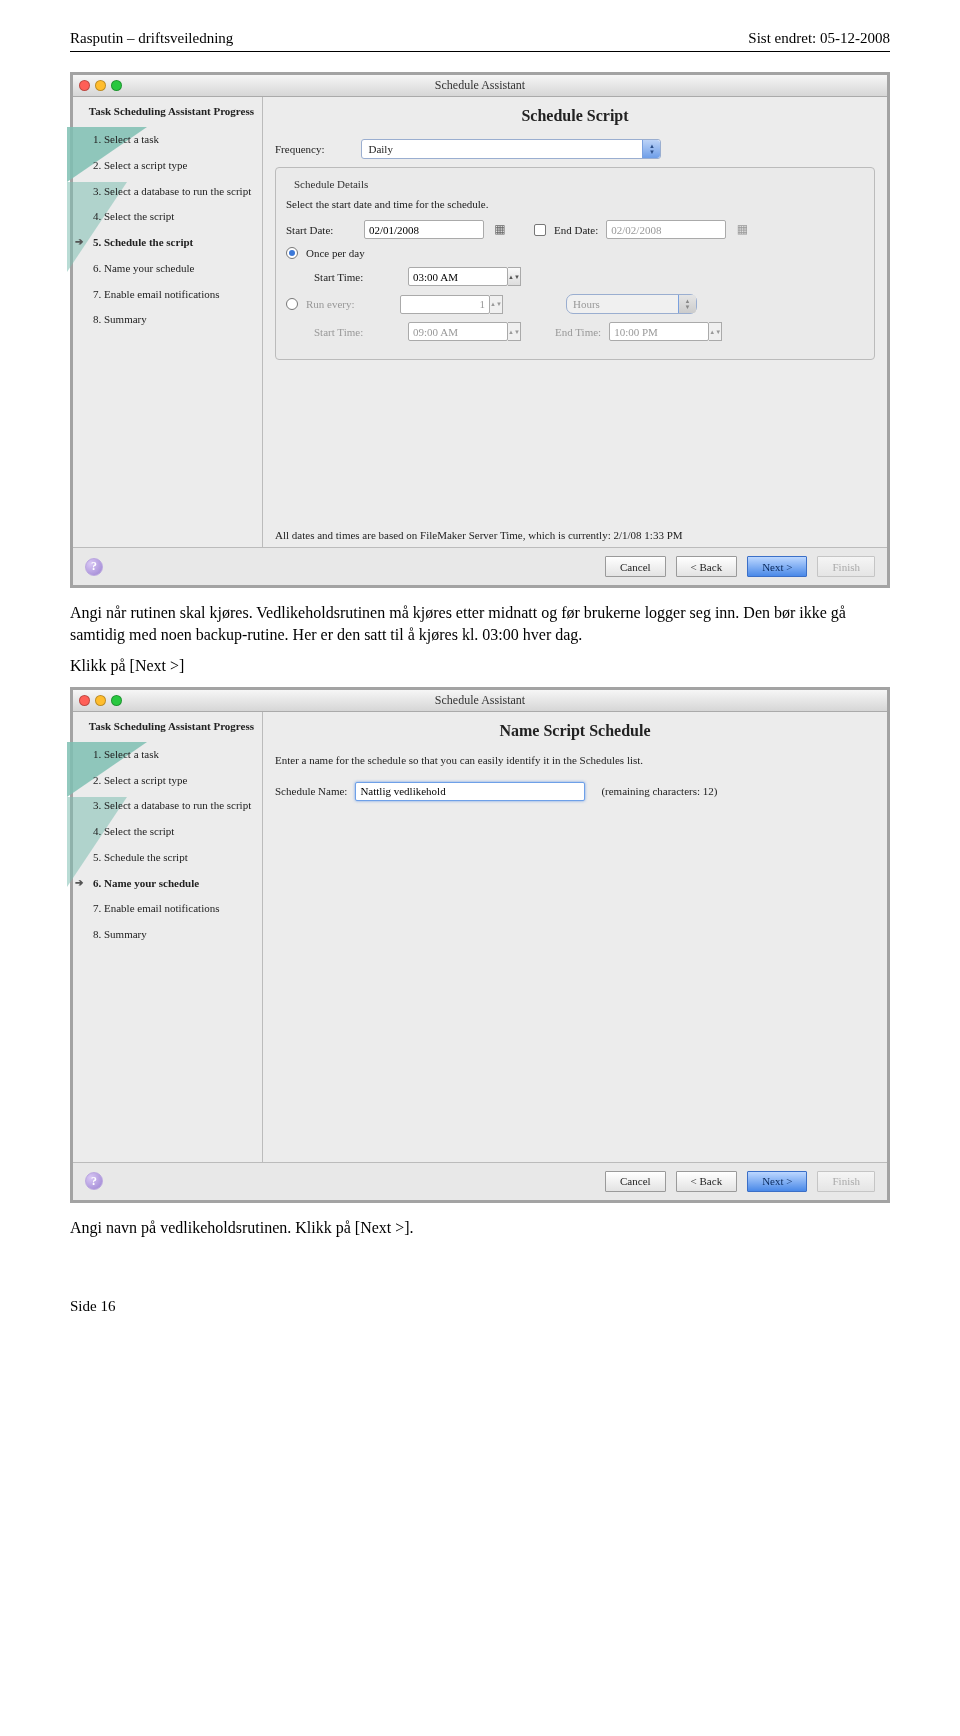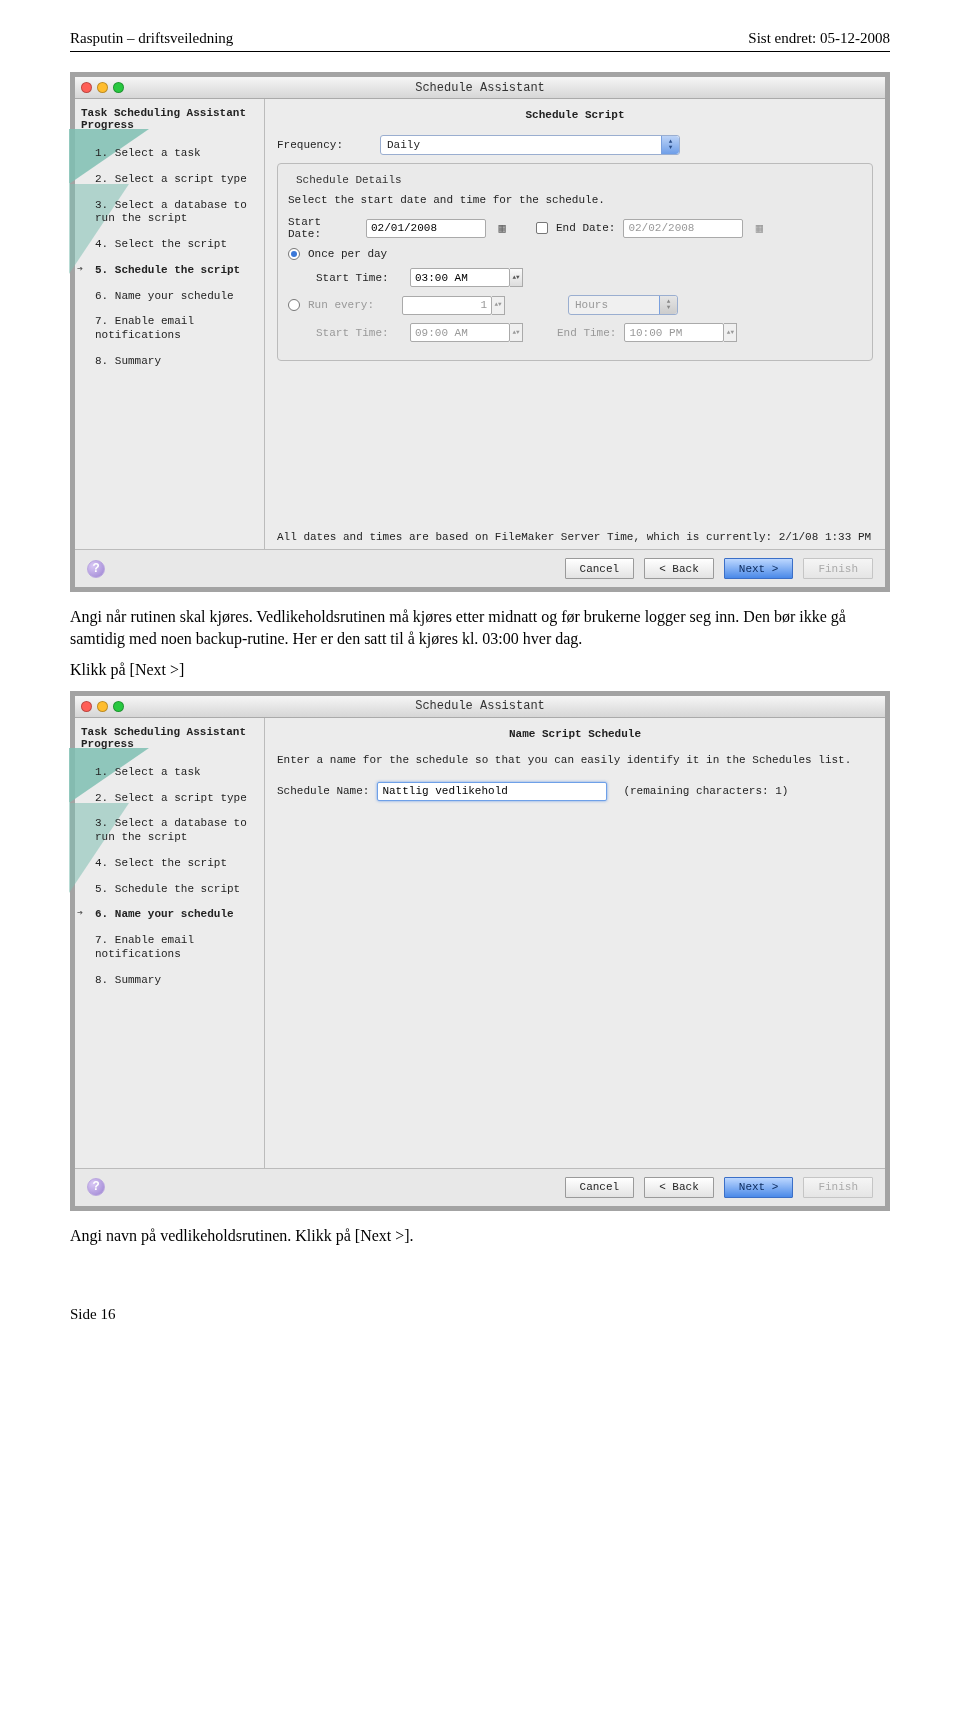--- a/index.html
+++ b/index.html
@@ -13,23 +13,23 @@
     color: #000;
   }
   .doc-header {
     display: flex;
     justify-content: space-between;
     font-size: 15px;
     margin-bottom: 4px;
   }
   .doc-hr { border: none; border-top: 1px solid #000; margin-bottom: 20px; }
   .wnd {
-    border: 5px solid #a3a3a3;
+    border: 3px solid #a3a3a3;
     background: #e8e8e8;
-    font-family: Liberation Mono, monospace;
+    font-family: Liberation Serif, serif;
     font-size: 11px;
     color: #222;
     margin-bottom: 14px;
   }
   .wnd-titlebar {
     height: 22px;
     background: linear-gradient(#f6f6f6,#d6d6d6);
     border-bottom: 1px solid #aaa;
     display: flex;
     align-items: center;
@@ -64,29 +64,29 @@
     border-bottom: 55px solid transparent;
     opacity: .85;
   }
   .sidebar .graphic .tri2 {
     position: absolute; left: 0; top: 55px;
     border-left: 60px solid #7fbfb3;
     border-top: 0;
     border-bottom: 90px solid transparent;
     opacity: .55;
   }
-  .sidebar-title { font-weight: bold; font-size: 11px; margin-bottom: 10px; position: relative; z-index: 1; }
+  .sidebar-title { font-weight: bold; font-size: 11px; margin-bottom: 10px; position: relative; z-index: 1; text-align: right; }
   .step-list { list-style: none; position: relative; z-index: 1; }
   .step-list li { padding: 6px 2px 6px 14px; font-size: 11px; line-height: 1.25; position: relative; }
   .step-list li.current { font-weight: bold; }
   .step-list li.current::before {
     content: "➔"; position: absolute; left: -4px; top: 6px; font-size: 10px; color: #555;
   }
   .main { flex: 1; padding: 8px 12px 6px 12px; background: #ececec; display: flex; flex-direction: column; }
-  .main-title { text-align: center; font-weight: bold; font-size: 11px; margin: 2px 0 14px; }
+  .main-title { text-align: center; font-weight: bold; font-size: 16px; margin: 2px 0 14px; }
   .instr { font-size: 11px; margin-bottom: 10px; }
   .row { display: flex; align-items: center; gap: 8px; margin-bottom: 8px; }
   .lbl { font-size: 11px; }
   .select {
     flex: 1; height: 20px; background: #fff;
     border: 1px solid #9aaed0; border-radius: 3px;
     display: flex; align-items: center; padding: 0 6px; position: relative;
     font-size: 11px;
     margin-left: 29px;
   }
@@ -235,21 +235,21 @@
         </div>
 
         <div class="row disabled" style="margin-top:8px;">
           <span class="radio"></span>
           <span class="lbl" style="width:86px;">Run every:</span>
           <div class="spin">
             <input type="text" class="osx" style="text-align: right; width: 90px;" value="1">
             <span class="spinbtn">▲▼</span>
           </div>
           <span style="width:18px;"></span>
-          <div class="select disabled" style="width:110px;flex:none;">
+          <div class="select disabled" style="width:131px;flex:none;border-radius:7px;">
             <span>Hours</span>
             <span class="arrows" style="background:linear-gradient(#e5e5e5,#ccc);color:#888;">▲<br>▼</span>
           </div>
         </div>
         <div class="row disabled" style="padding-left:28px;">
           <span class="lbl" style="width:86px;">Start Time:</span>
           <div class="spin">
             <input type="text" class="osx" value="09:00 AM" style="">
             <span class="spinbtn">▲▼</span>
           </div>
@@ -305,21 +305,21 @@
         <li>7. Enable email notifications</li>
         <li>8. Summary</li>
       </ul>
     </div>
     <div class="main" style="min-height:450px;">
       <div class="main-title">Name Script Schedule</div>
       <div class="instr">Enter a name for the schedule so that you can easily identify it in the Schedules list.</div>
       <div class="row" style="margin-top:6px;">
         <span class="lbl">Schedule Name:</span>
         <input type="text" class="osx" style="width: 230px; border-color: rgb(110, 160, 232); box-shadow: rgba(80, 140, 230, 0.8) 0px 0px 3px;" value="Nattlig vedlikehold">
-        <span class="lbl" style="margin-left:8px;">(remaining characters:   1)</span>
+        <span class="lbl" style="margin-left:8px;">(remaining characters:   12)</span>
       </div>
     </div>
   </div>
   <div class="footer">
     <div class="help-icon">?</div>
     <div class="btnrow">
       <div class="btn">Cancel</div>
       <div class="btn">&lt; Back</div>
       <div class="btn primary">Next &gt;</div>
       <div class="btn disabled">Finish</div>

